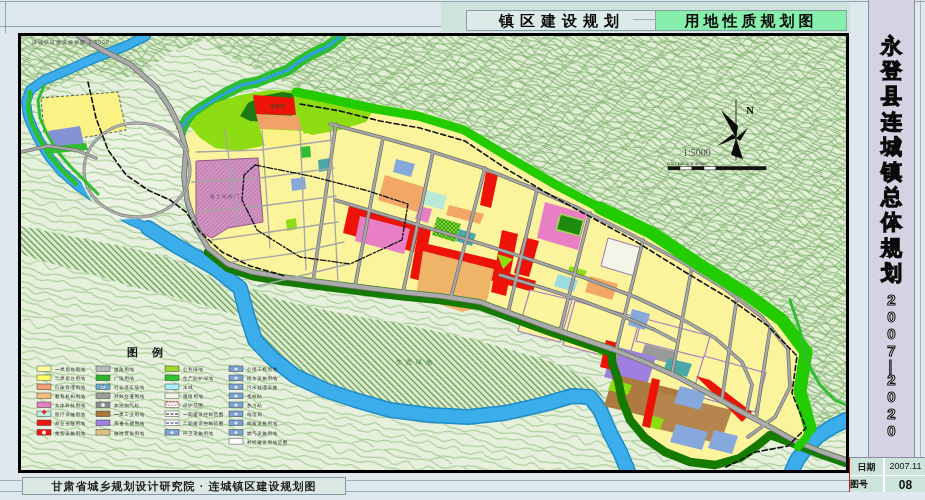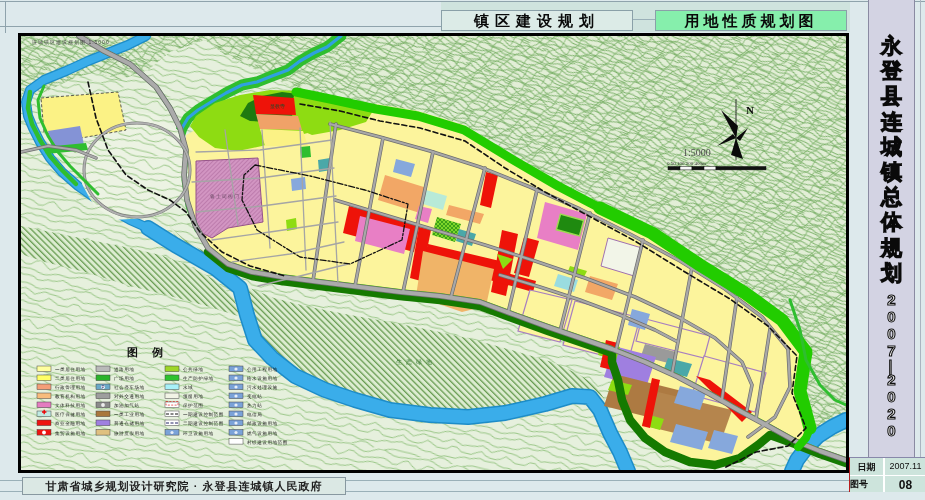--- a/index.html
+++ b/index.html
@@ -5,21 +5,21 @@
   .page{position:relative;width:925px;height:500px;background:#dde9ec;overflow:hidden;
         font-family:"Liberation Sans",sans-serif}
   .abs{position:absolute}
 </style></head>
 <body>
 <div class="page">
   <div class="abs" style="left:0;top:1px;width:925px;height:1px;background:#8fa3ac"></div>
   <div class="abs" style="left:5px;top:1px;width:1px;height:32px;background:#8fa3ac"></div>
   <div class="abs" style="left:0;top:26px;width:441px;height:1px;background:#8fa3ac"></div>
   <div class="abs" style="left:441px;top:2px;width:409px;height:30px;background:#cfe3de"></div>
-  <div class="abs" style="left:441px;top:10px;width:190px;height:19px;background:#dcebe7;border:1px solid #8aa0a8;
+  <div class="abs" style="left:466px;top:10px;width:190px;height:19px;background:#dcebe7;border:1px solid #8aa0a8;
        text-align:center;font-size:15px;font-weight:bold;color:#0a0a0a;letter-spacing:6px;line-height:19px">镇区建设规划</div>
   <div class="abs" style="left:655px;top:10px;width:190px;height:19px;background:#86efac;border:1px solid #8aa0a8;
        text-align:center;font-size:15px;font-weight:bold;color:#0a0a0a;letter-spacing:4px;line-height:19px">用地性质规划图</div>
   <div class="abs" style="left:633px;top:19px;width:22px;height:1px;background:#9ab0b8"></div>
 
   <div class="abs" style="left:18px;top:33px;width:831px;height:440px;background:#000"></div>
   <svg style="position:absolute;left:21px;top:36px" width="825" height="434" viewBox="21 36 825 434" preserveAspectRatio="none">
       <defs>
         <pattern id="pd" width="64" height="44" patternUnits="userSpaceOnUse" patternTransform="rotate(24)">
           <path d="M0.0 1.0L4.0 1.9L8.0 -0.3L12.0 0.3L16.0 1.9L20.0 1.0L24.0 3.2L28.0 2.6L32.0 1.0L36.0 1.9L40.0 -0.3L44.0 0.3L48.0 1.9L52.0 1.0L56.0 3.2L60.0 2.6L64.0 1.0" fill="none" stroke="#6ca858" stroke-width="0.85"></path>
@@ -332,13 +332,13 @@
     <div class="abs" style="left:33px;top:0;width:2px;height:34px;background:#fff"></div>
     <div class="abs" style="left:0;top:3px;width:33px;text-align:center;font-size:9px;font-weight:bold;color:#111">日期</div>
     <div class="abs" style="left:35px;top:3px;width:41px;text-align:center;font-size:9px;font-weight:normal;color:#111">2007.11</div>
     <div class="abs" style="left:0;top:20px;width:18px;text-align:center;font-size:9px;font-weight:bold;color:#111">图号</div>
     <div class="abs" style="left:35px;top:20px;width:41px;text-align:center;font-size:12px;font-weight:bold;color:#111">08</div>
   </div>
 
   <div class="abs" style="left:0;top:480px;width:849px;height:1px;background:#9ab0b8"></div>
   <div class="abs" style="left:0;top:491px;width:849px;height:1px;background:#9ab0b8"></div>
   <div class="abs" style="left:22px;top:477px;width:322px;height:16px;background:#dbe8e4;border:1px solid #8898a0;
-       font-size:11px;font-weight:bold;color:#222;text-align:center;line-height:16px;letter-spacing:1px">甘肃省城乡规划设计研究院 · 永登县连城镇人民政府</div>
+       font-size:11px;font-weight:bold;color:#222;text-align:center;line-height:16px;letter-spacing:1px">甘肃省城乡规划设计研究院 · 连城镇区建设规划图</div>
 </div>
 </body></html>

